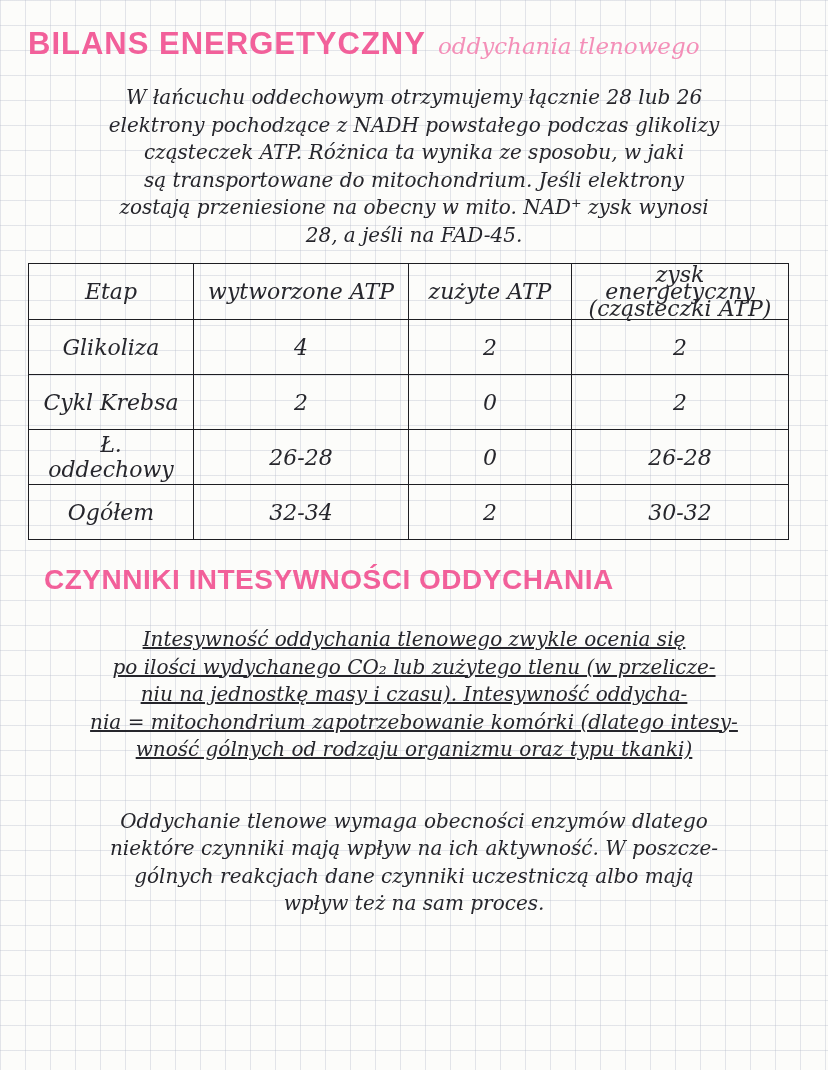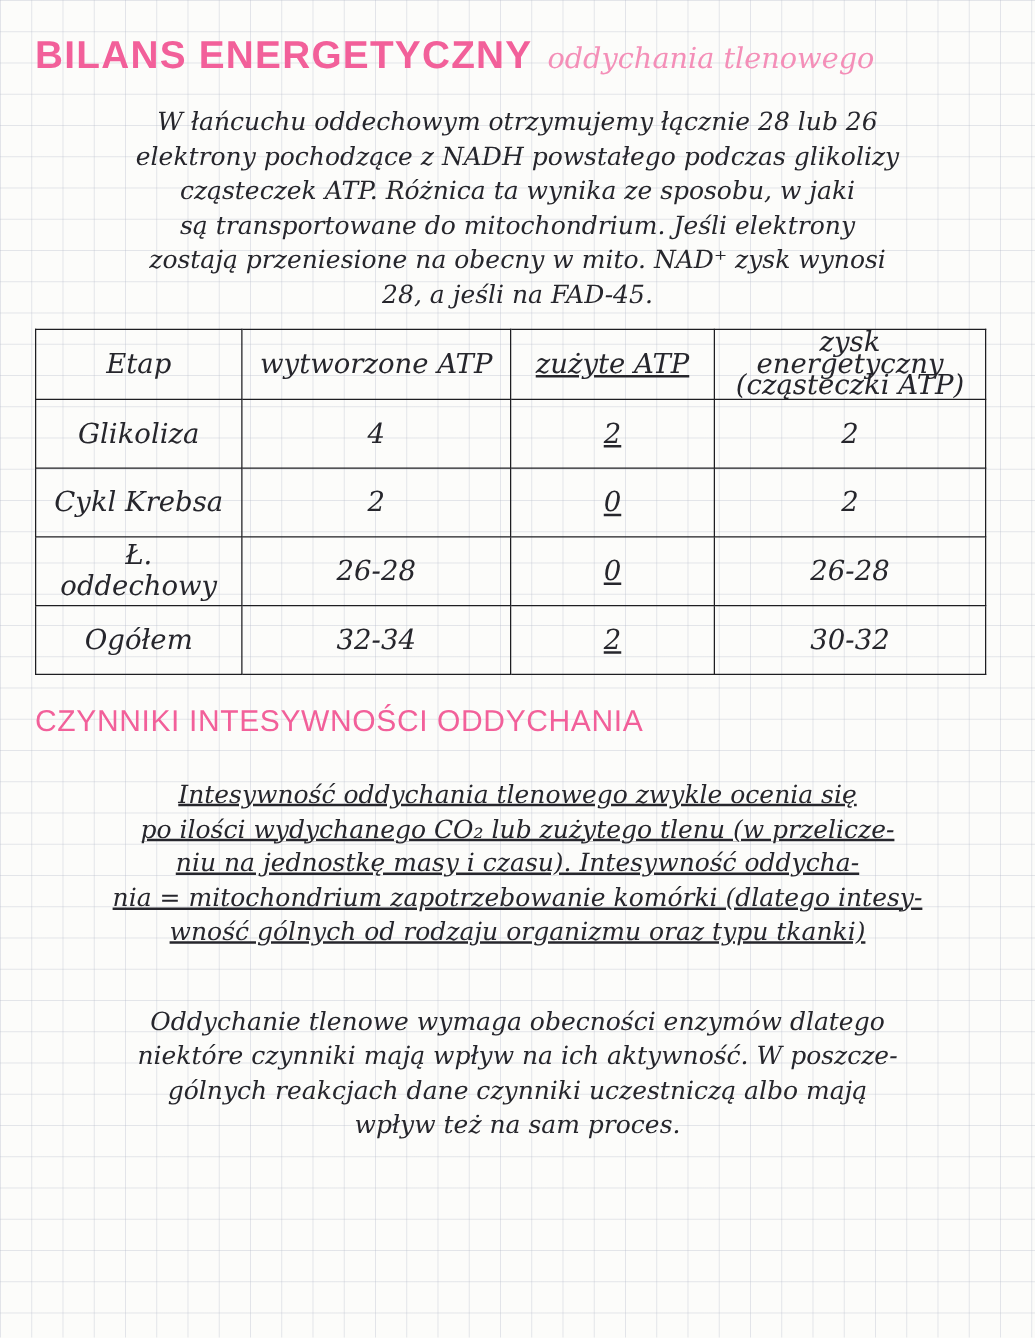--- a/index.html
+++ b/index.html
@@ -66,35 +66,35 @@
     font-size: 22px;
     color: #26262c;
     padding: 2px 8px;
     text-align: center;
     vertical-align: middle;
   }
   .note-table th { height: 44px; }
   .note-table td { height: 50px; }
   .col-etap  { width: 148px; text-align: left; }
   .col-made  { width: 198px; }
-  .col-used  { width: 146px; text-decoration: underline; }
+  .col-used  { width: 146px; }
   .col-gain  { width: 200px; }
   .th-small {
     white-space: pre-line;
     font-size: 14.5px;
     line-height: 17px;
   }
   .section-heading {
     font-family: "Liberation Sans", sans-serif;
     font-style: normal;
-    font-weight: 400;
-    font-size: 24px;
+    font-weight: 700;
+    font-size: 28px;
     letter-spacing: 0.5px;
     color: #f2609a;
-    margin: 24px 0 0 0;
+    margin: 24px 0 0 16px;
   }
   .para2 { margin-top: 30px; text-decoration: underline; }
   .para3 { margin-top: 44px; }
 </style>
 </head>
 <body>
 
 <div class="page">
 
   <div class="title-row">

